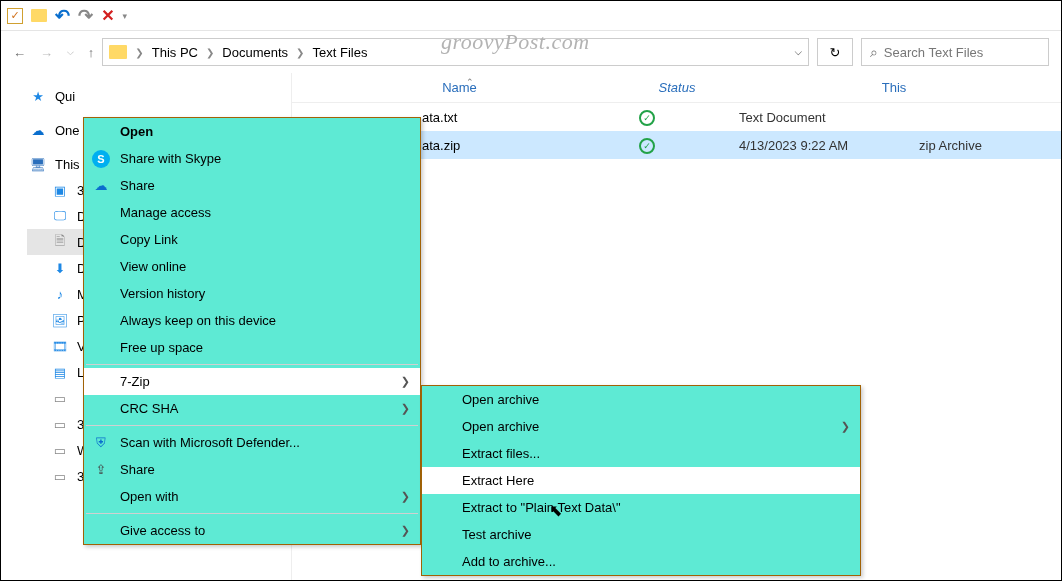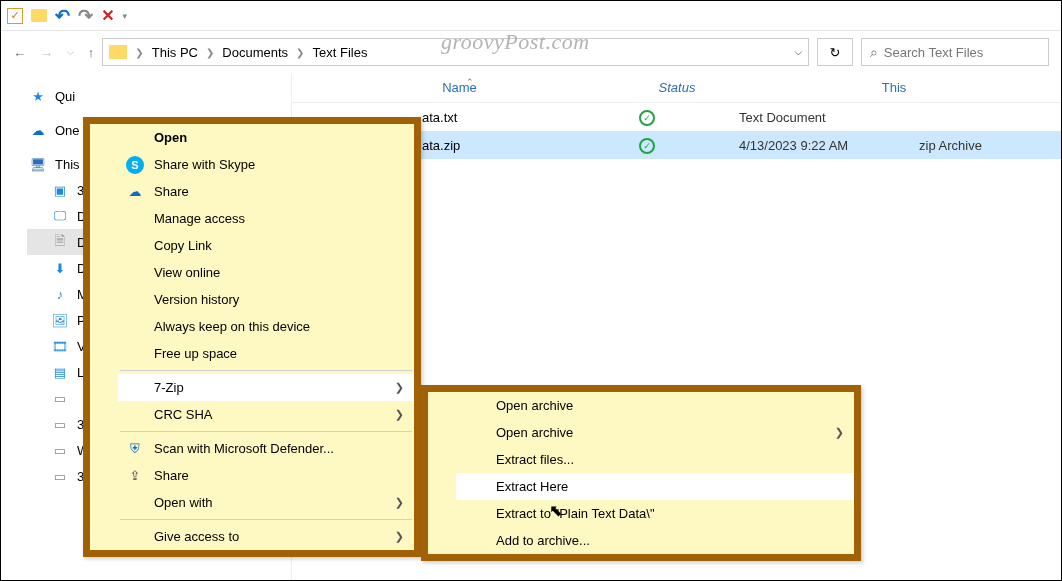--- a/index.html
+++ b/index.html
@@ -38,21 +38,21 @@
 .row { display: flex; height: 28px; align-items: center; }
 .row.sel { background: #cce8ff; }
 .row > div { padding: 0 12px; }
 .r-name { width: 335px; padding-left: 130px !important; } 
 .r-status { width: 100px; }
 .r-date { width: 180px; color: #333; }
 .r-type { flex: 1; color: #333; }
 .status-ok { width: 16px; height: 16px; border: 2px solid #22a247; border-radius: 50%; display: inline-flex; align-items: center; justify-content: center; color: #22a247; font-size: 9px; }
 
 
-.ctx { position: absolute; background: #fef9c3; border: 7px solid #a16207; box-shadow: 2px 2px 4px rgba(0,0,0,.2); padding-left: 28px; }
+.ctx { position: absolute; background: #5eead4; border: 1px solid #a16207; box-shadow: 2px 2px 4px rgba(0,0,0,.2); }
 .ctx-main { left: 82px; top: 116px; width: 338px; }
 .ctx-item { height: 27px; display: flex; align-items: center; padding: 0 30px 0 36px; position: relative; }
 .ctx-item.bold { font-weight: bold; }
 .ctx-item:hover, .ctx-item.hov { background: #fff; }
 .ctx-sep { height: 1px; background: #d0d0d0; margin: 3px 2px; }
 .ctx-icon { position: absolute; left: 8px; width: 18px; height: 18px; display: inline-flex; align-items: center; justify-content: center; }
 .ctx-arrow { position: absolute; right: 10px; color: #555; font-size: 11px; }
 
 .ctx-sub { left: 420px; top: 384px; width: 440px; }
 .ctx-sub .ctx-item { padding-left: 40px; }
@@ -271,17 +271,20 @@
     <div class="ctx-item">
       <span>Extract files...</span>
     </div>
     <div class="ctx-item hov">
       <span>Extract Here</span>
     </div>
     <div class="ctx-item">
       <span>Extract to "Plain Text Data\"</span>
     </div>
     <div class="ctx-item">
+      <span>Test archive</span>
+    </div>
+    <div class="ctx-item">
       <span>Add to archive...</span>
     </div>
   </div>
 
 <div class="cursor">⬉</div>
 
 </body></html>

